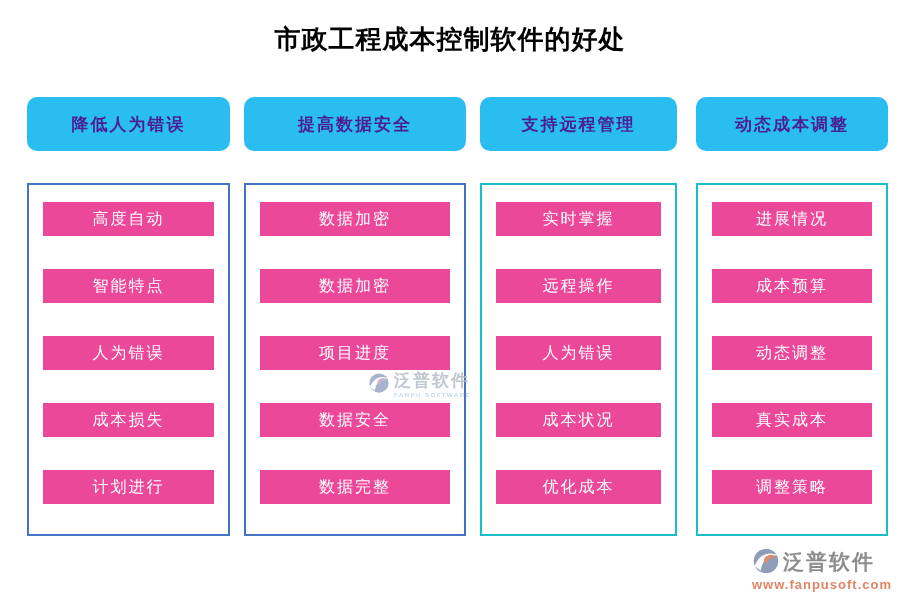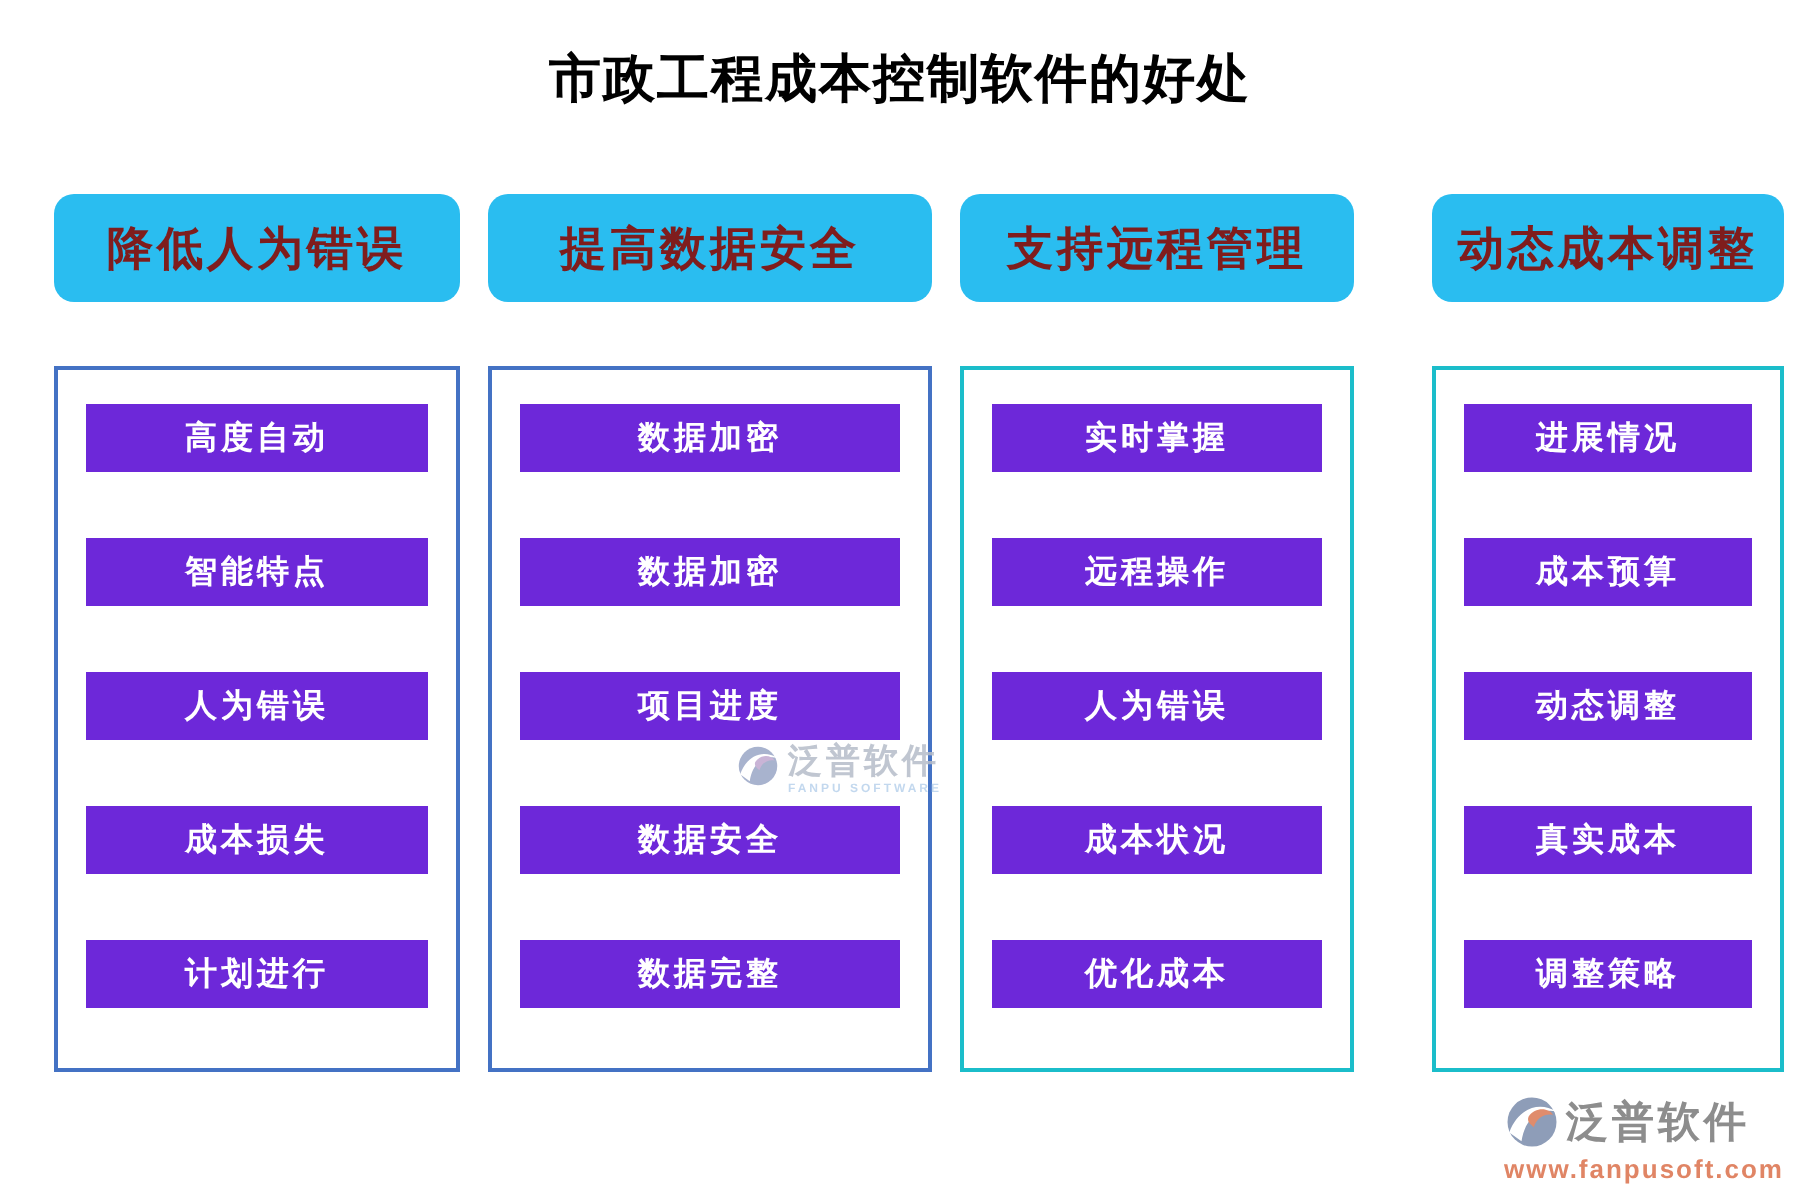--- a/index.html
+++ b/index.html
@@ -10,36 +10,36 @@
   }
   .title{
     position:absolute;top:22px;left:0;width:900px;
     text-align:center;font-size:26px;font-weight:bold;color:#000;
     letter-spacing:1px;
   }
   .col{position:absolute;top:97px;}
   .col-1{left:27px;width:203px;}
   .col-2{left:244px;width:222px;}
   .col-3{left:480px;width:197px;}
-  .col-4{left:716px;width:176px;}
+  .col-4{left:696px;width:192px;}
   .hdr{
     height:54px;border-radius:10px;background:#2abdf0;
-    color:#7f1d1d;font-weight:bold;font-size:23px;letter-spacing:2px;
+    color:#4c1d95;font-weight:bold;font-size:17px;letter-spacing:2px;
     display:flex;align-items:center;justify-content:center;font-family:Liberation Serif, serif;
   }
   .box{
     margin-top:32px;height:353px;box-sizing:border-box;
     border:2px solid #4472c4;
     padding:17px 14px 0 14px;
     display:flex;flex-direction:column;gap:33px;
   }
   .box.cyan-border{border-color:#1bbdca;}
   .item{
-    flex:none;height:34px;background:#6d28d9;
-    color:#fff;font-weight:bold;font-size:16px;letter-spacing:2px;
+    flex:none;height:34px;background:#ec4899;
+    color:#fff;font-weight:normal;font-size:16px;letter-spacing:2px;
     display:flex;align-items:center;justify-content:center;
   }
   
   .watermark{
     position:absolute;left:368px;top:372px;
     display:flex;align-items:flex-start;gap:4px;opacity:0.85;
   }
   .watermark .wm-text{display:flex;flex-direction:column;line-height:1;}
   .wm-brand{font-size:17px;color:#b6bdc9;letter-spacing:2px;font-weight:bold;}
   .wm-sub{font-size:6px;color:#b9d2ec;letter-spacing:1.5px;margin-top:3px;font-weight:bold;}

